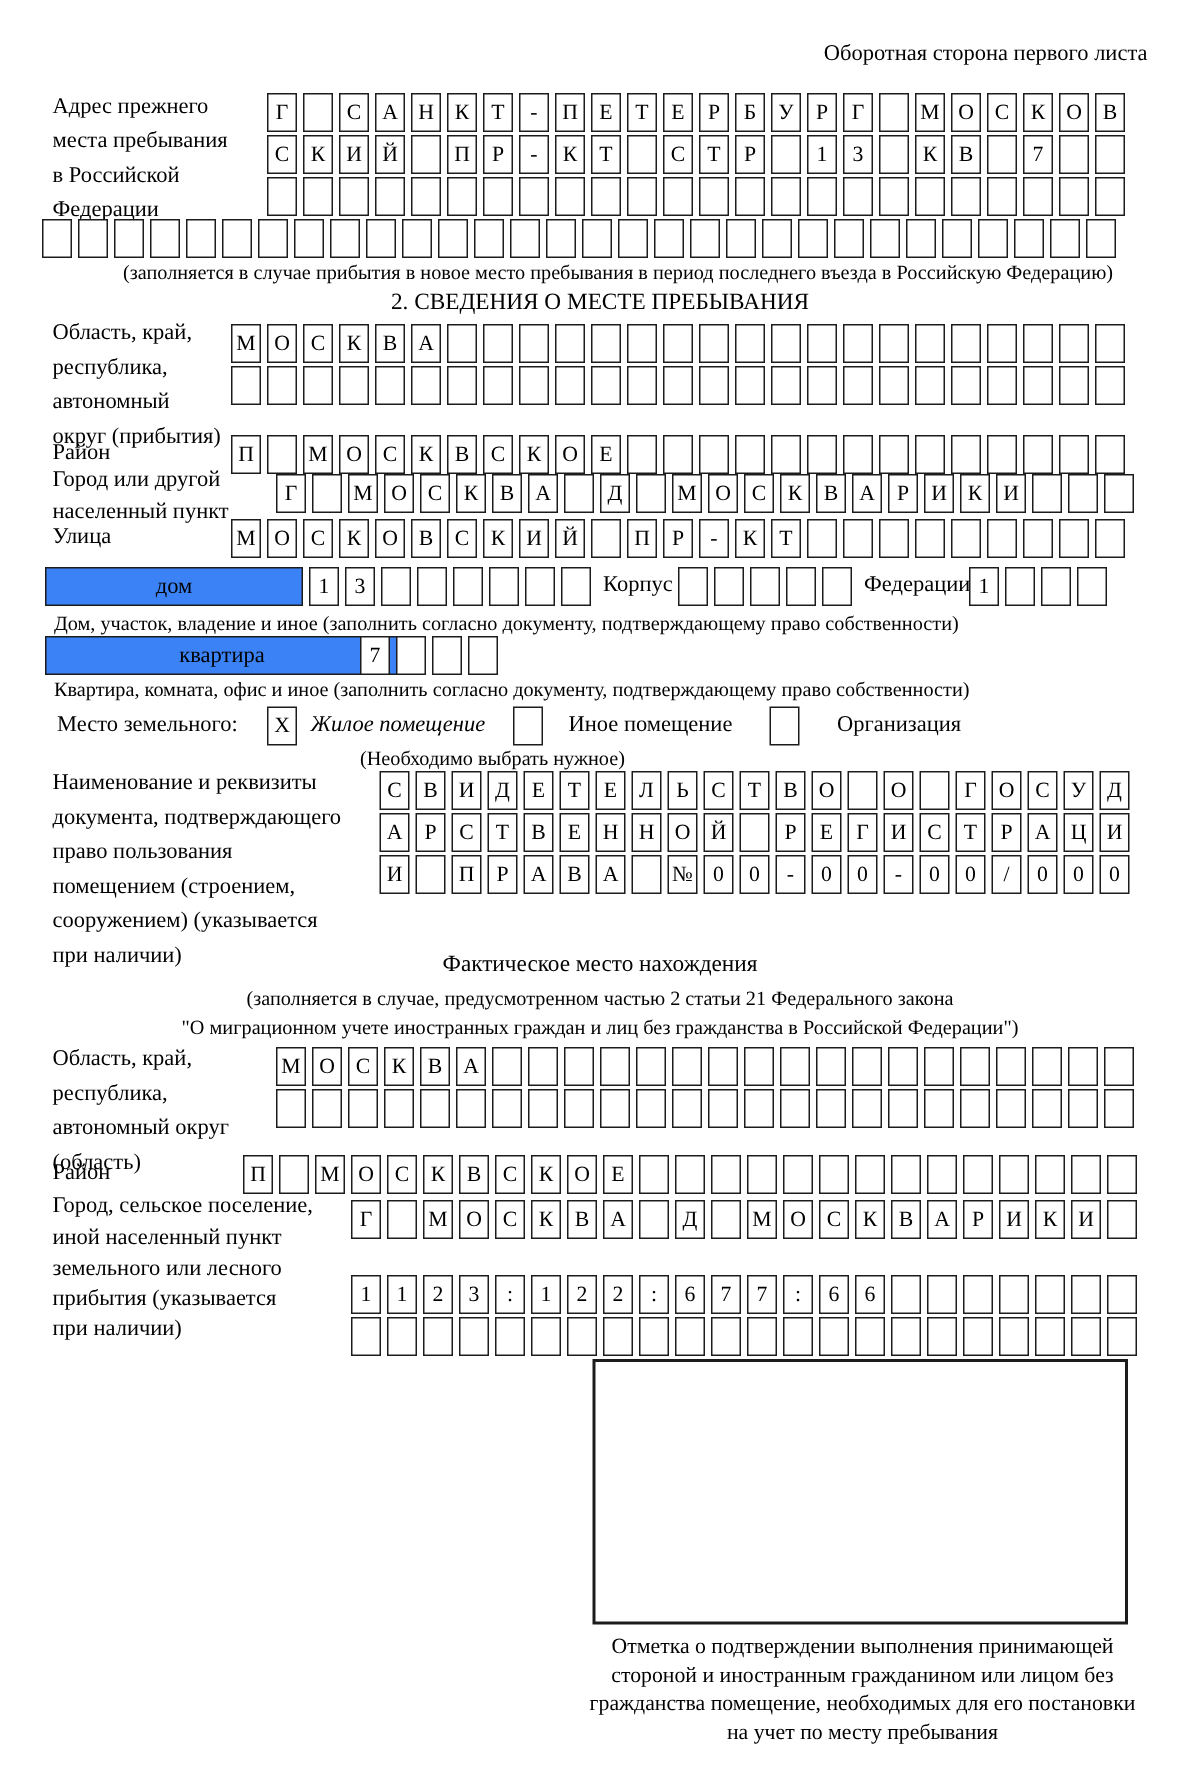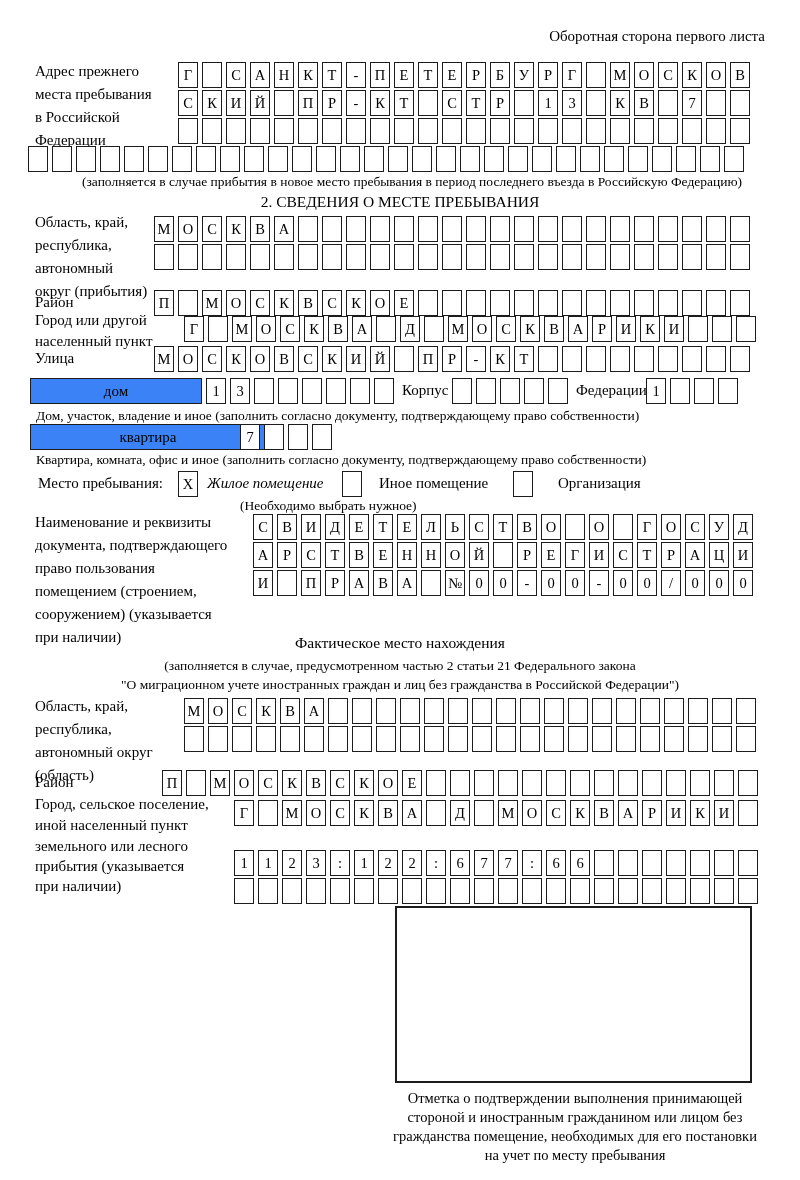--- a/index.html
+++ b/index.html
@@ -338,21 +338,21 @@
 
   <div class="abs fieldbox" style="left:30px; top:424px; width:236px;">квартира</div>
   <div class="abs cells" style="left:240px; top:424px;">
       <span class="cell">7</span>
       <span class="cell"></span>
       <span class="cell"></span>
       <span class="cell"></span>
     </div>
   <div class="abs note" style="left:36px; top:452px;">Квартира, комната, офис и иное (заполнить согласно документу, подтверждающему право собственности)</div>
 
-  <div class="abs label-1" style="left:38px; top:475px;">Место пребывания:</div>
+  <div class="abs label-1" style="left:38px; top:475px;">Место земельного:</div>
   <span class="abs cell" style="left:178px; top:471px;">X</span>
   <div class="abs label-1" style="left:207px; top:475px;font-style:italic;">Жилое помещение</div>
   <span class="abs cell" style="left:342px; top:471px;"></span>
   <div class="abs label-1" style="left:379px; top:475px;">Иное помещение</div>
   <span class="abs cell" style="left:513px; top:471px;"></span>
   <div class="abs label-1" style="left:558px; top:475px;">Организация</div>
   <div class="abs note" style="left:240px; top:498px;">(Необходимо выбрать нужное)</div>
 
   <div class="abs label" style="left:35px; top:511px; width:215px;">
       <div>Наименование и реквизиты</div>

